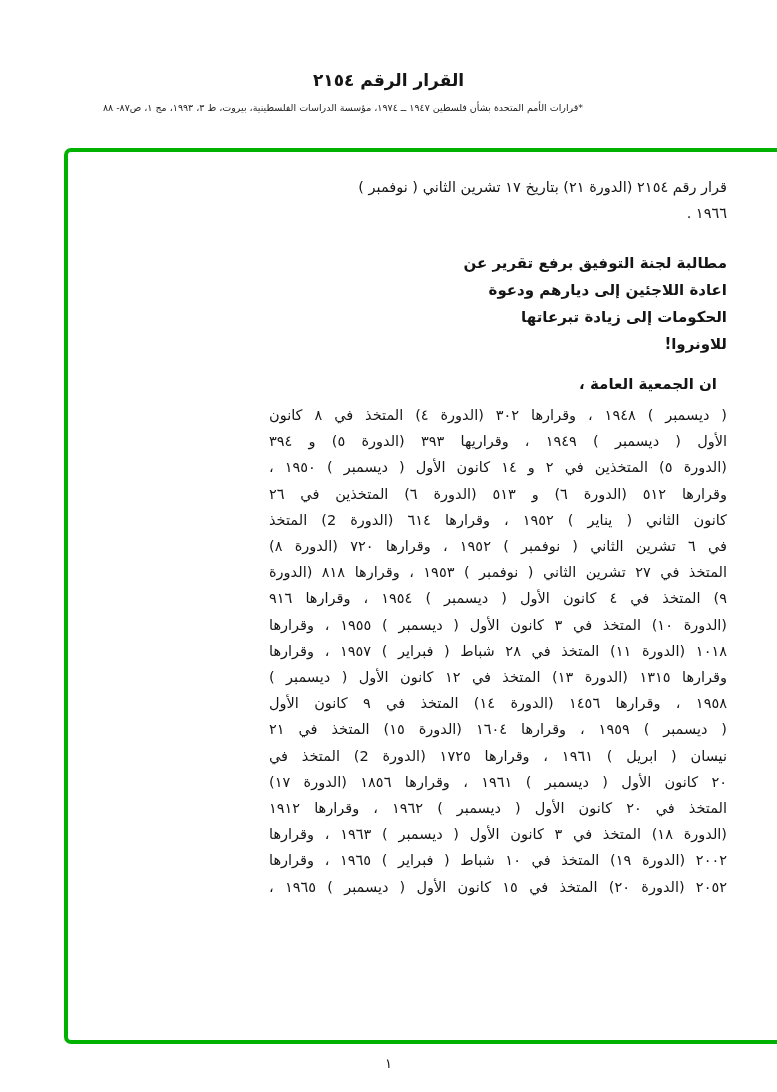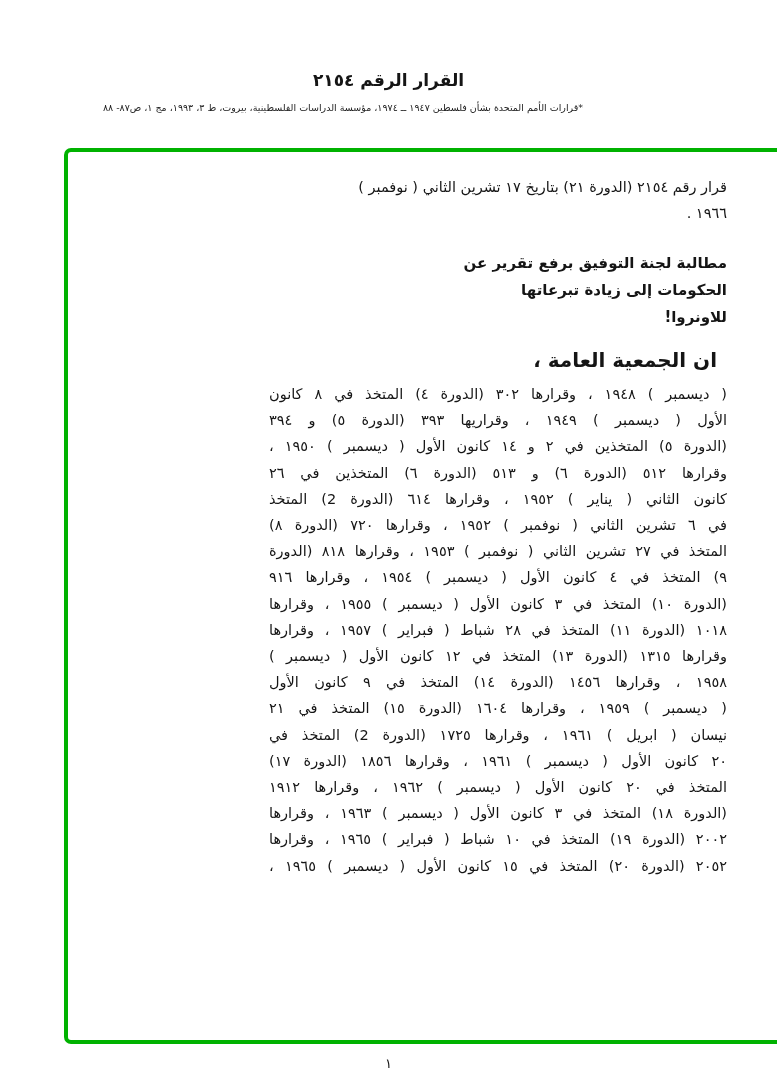--- a/index.html
+++ b/index.html
@@ -54,21 +54,21 @@
     text-align: right;
     font-weight: bold;
   }
   .heading .heading-line {
     font-size: 15px;
     line-height: 27px;
   }
   .opening {
     margin-top: 17px;
     font-weight: bold;
-    font-size: 20px;
+    font-size: 15px;
     text-align: right;
     padding-right: 10px;
   }
   .body-para {
     margin-top: 9px;
   }
   .body-para .body-line {
     font-size: 14.5px;
     line-height: 26.2px;
     text-align: justify;
@@ -93,20 +93,21 @@
 <div class="green-box" id="green-box" style="border-color: rgb(0, 178, 0);">
   <div class="content">
 
     <div class="intro">
         <div class="intro-line">قرار رقم ٢١٥٤ (الدورة ٢١) بتاريخ ١٧ تشرين الثاني ( نوفمبر )</div>
         <div class="intro-line">١٩٦٦ .</div>
       </div>
 
     <div class="heading">
         <div class="heading-line">مطالبة لجنة التوفيق برفع تقرير عن</div>
+        <div class="heading-line">اعادة اللاجئين إلى ديارهم ودعوة</div>
         <div class="heading-line">الحكومات إلى زيادة تبرعاتها</div>
         <div class="heading-line">للاونروا!</div>
       </div>
 
     <div class="opening">ان الجمعية العامة ،</div>
 
     <div class="body-para">
         <div class="body-line">( ديسمبر ) ١٩٤٨ ، وقرارها ٣٠٢ (الدورة ٤) المتخذ في ٨ كانون</div>
         <div class="body-line">الأول ( ديسمبر ) ١٩٤٩ ، وقراريها ٣٩٣ (الدورة ٥) و ٣٩٤</div>
         <div class="body-line">(الدورة ٥) المتخذين في ٢ و ١٤ كانون الأول ( ديسمبر ) ١٩٥٠ ،</div>

